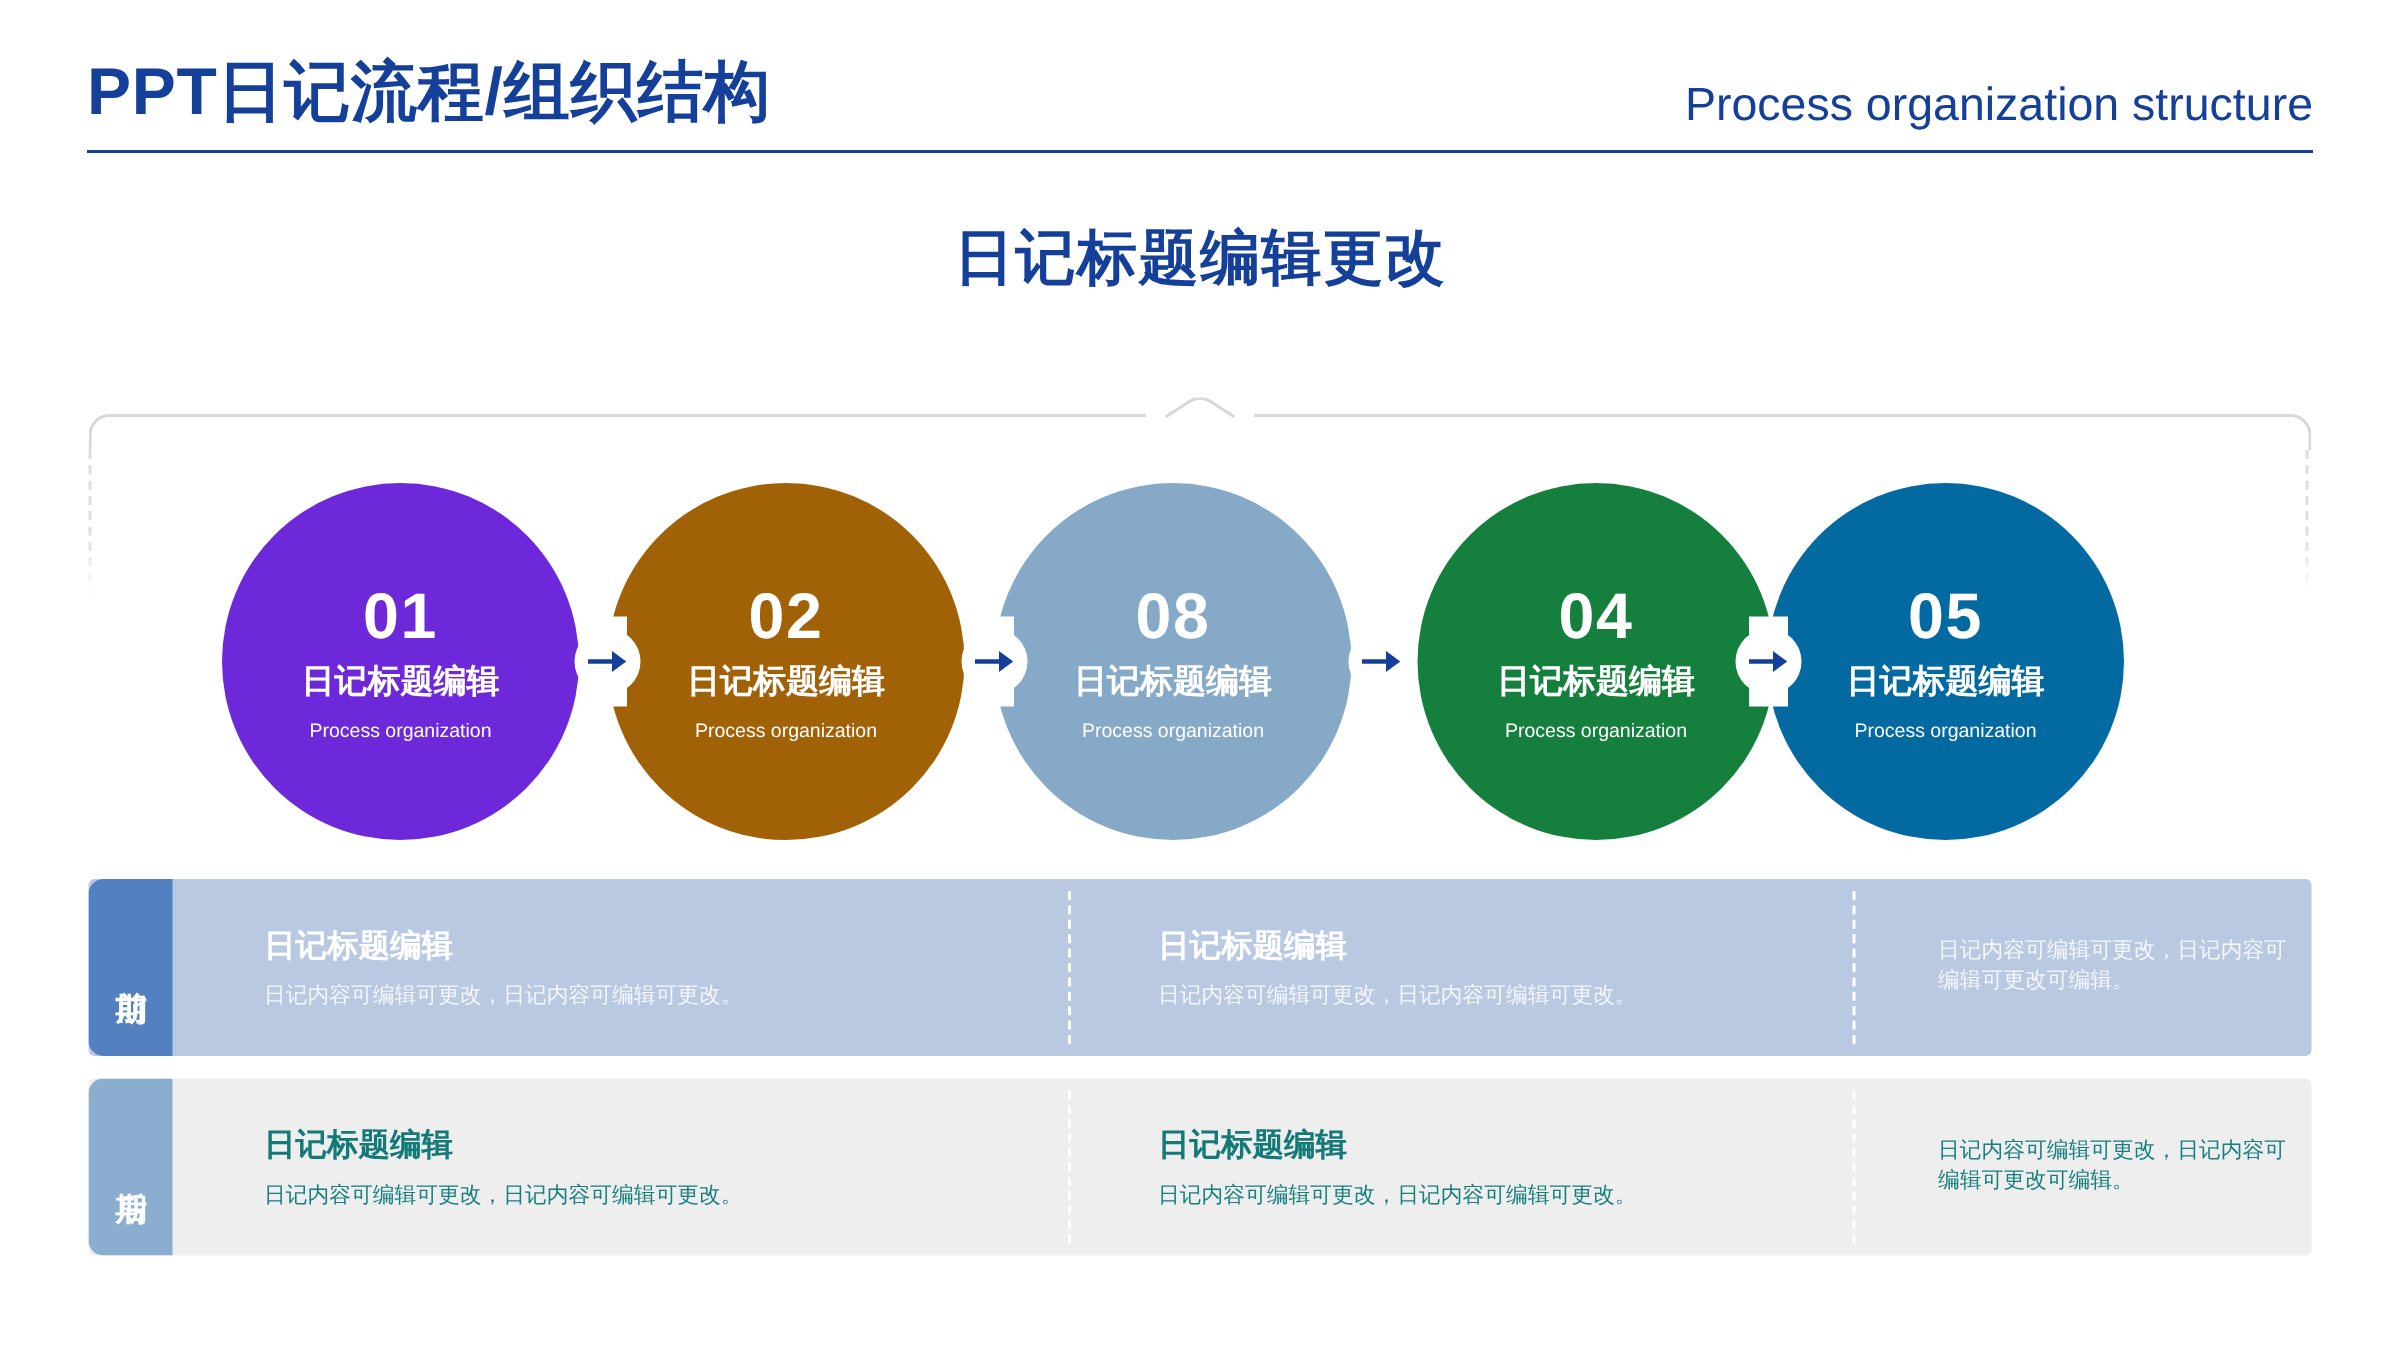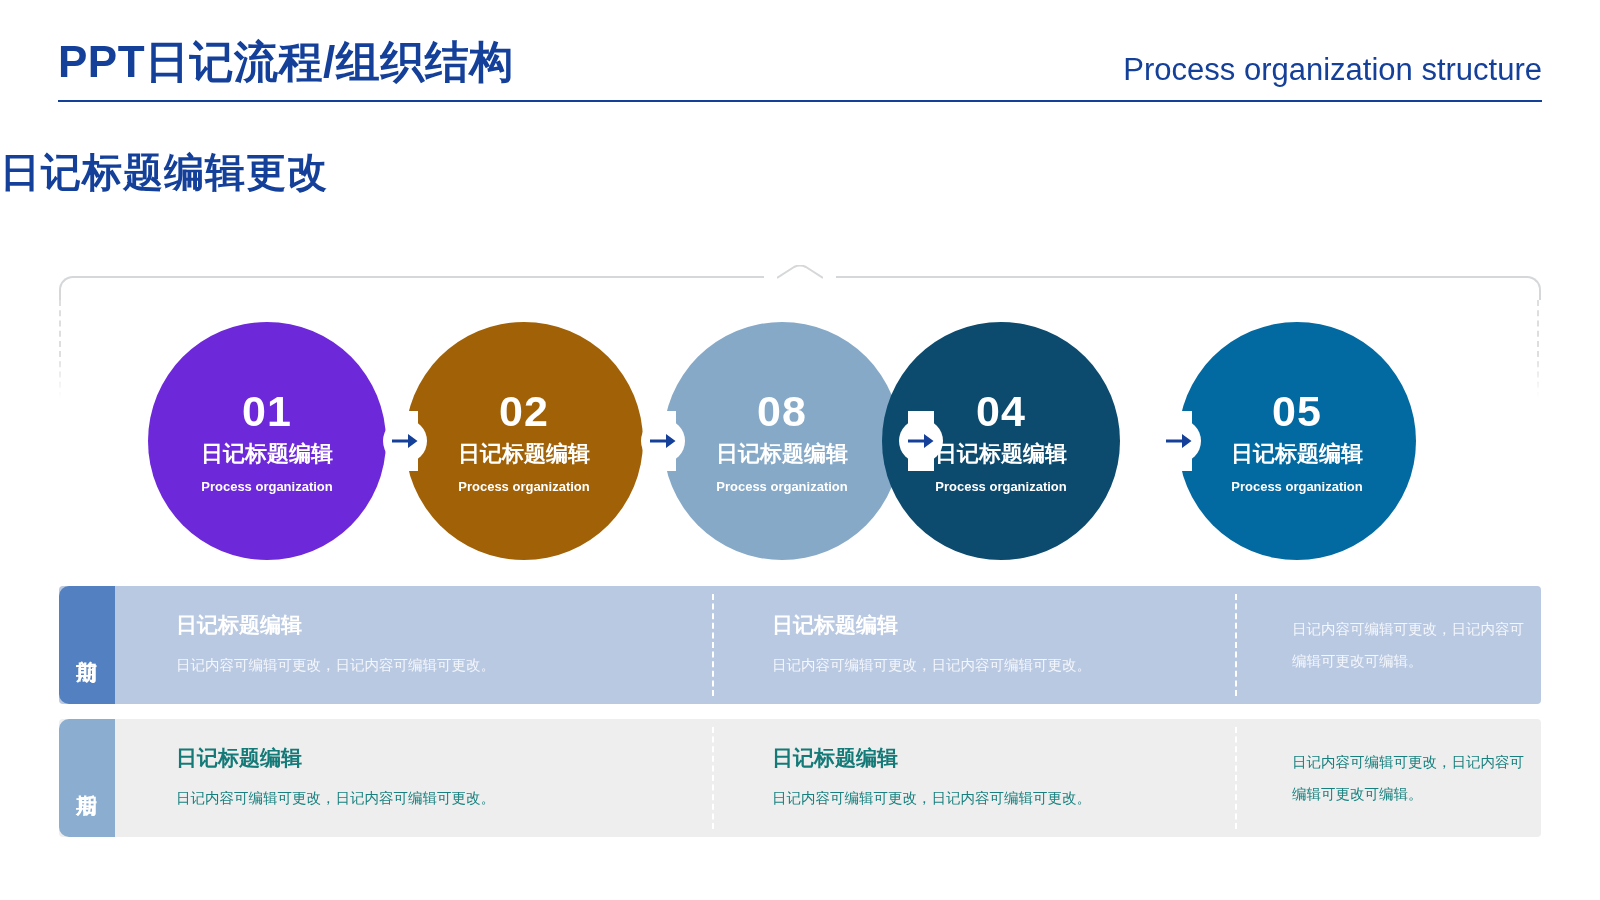--- a/index.html
+++ b/index.html
@@ -56,21 +56,21 @@
     height: 2px;
     background: #14409a;
   }
 
   
   .main-heading {
     position: absolute;
     left: 0;
     top: 145px;
     width: 1600px;
-    text-align: left;
+    text-align: center;
     font-size: 40px;
     font-weight: bold;
     color: #14409a;
     line-height: 54px;
     letter-spacing: 1px;
   }
   .main-sub {
     position: absolute;
     left: 0;
     top: 216px;
@@ -162,21 +162,21 @@
   .step-title {
     font-size: 22px;
     font-weight: bold;
     color: #ffffff;
     line-height: 32px;
     margin-top: 2px;
     white-space: nowrap;
   }
   .step-sub {
     font-size: 13px;
-    font-weight: 700;
+    font-weight: 400;
     color: #ffffff;
     line-height: 20px;
     margin-top: 7px;
     white-space: nowrap;
   }
 
   
   .connector {
     position: absolute;
     top: 89px;
@@ -263,21 +263,22 @@
   .band-col h4 {
     font-size: 21px;
     font-weight: bold;
     line-height: 30px;
     margin-bottom: 9px;
     white-space: nowrap;
   }
   .band-col p {
     font-size: 14.5px;
     font-weight: 400;
-    line-height: 32px;
+    line-height: 20px;
+    font-family: Liberation Mono, monospace;
   }
   .band.early h4 { color: #ffffff; }
   .band.early p  { color: #f4f7fc; }
   .band.late  h4 { color: #147a78; }
   .band.late  p  { color: #17807e; }
 
   .band-divider {
     position: absolute;
     top: 8px;
     width: 0;
@@ -356,21 +357,21 @@
 
     <div class="connector" style="left:743px;">
       <div class="disc"></div>
         <div class="pinch-t"></div>
         <div class="pinch-b"></div>
       <svg width="26" height="18" viewBox="0 0 26 18">
         <path d="M0 7.5 H16 V2 L25.5 9 L16 16 V10.5 H0 Z" fill="#14409a"></path>
       </svg>
     </div>
 
-    <div class="step" style="left:734px;background:#0c4a6e;">
+    <div class="step" style="left:797px;background:#15803d;">
       <div class="step-num">04</div>
       <div class="step-title">日记标题编辑</div>
       <div class="step-sub">Process organization</div>
     </div>
 
     <div class="connector" style="left:1001px;">
       <div class="disc"></div>
         <div class="pinch-t"></div>
         <div class="pinch-b"></div>
       <svg width="26" height="18" viewBox="0 0 26 18">

